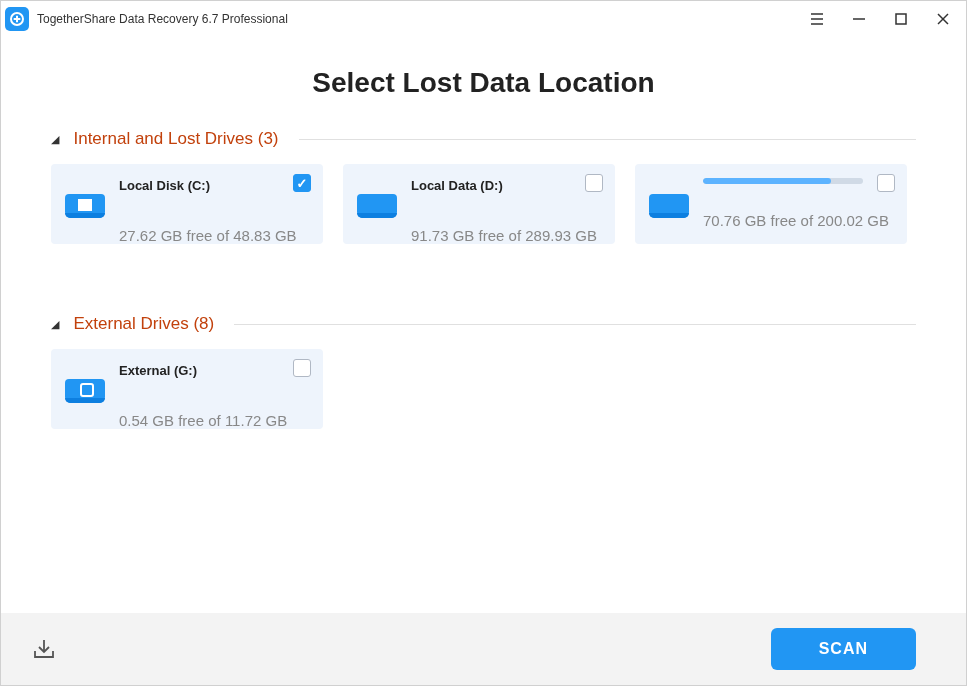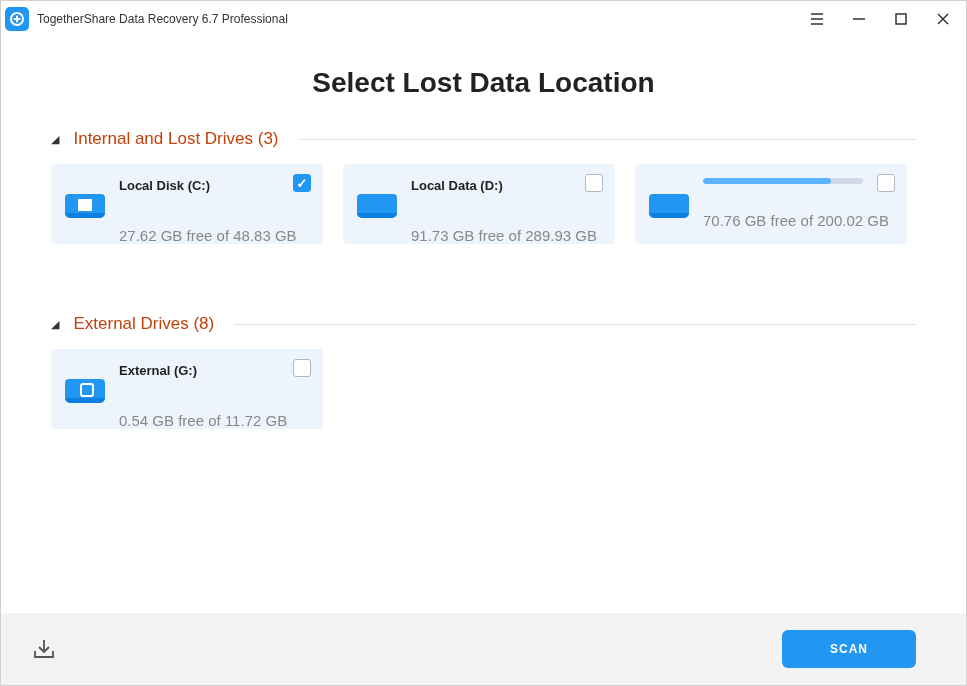--- a/index.html
+++ b/index.html
@@ -216,21 +216,21 @@
       height: 26px;
       color: #666;
       cursor: pointer;
     }
     .scan-button {
       background: #2196f3;
       color: #fff;
       border: none;
       border-radius: 6px;
       padding: 12px 48px;
-      font-size: 12px;
+      font-size: 16px;
       font-weight: 600;
       cursor: pointer;
       letter-spacing: 1px;
     }
   </style>
 </head>
 <body>
 
 <div class="titlebar">
   <div class="app-logo">

